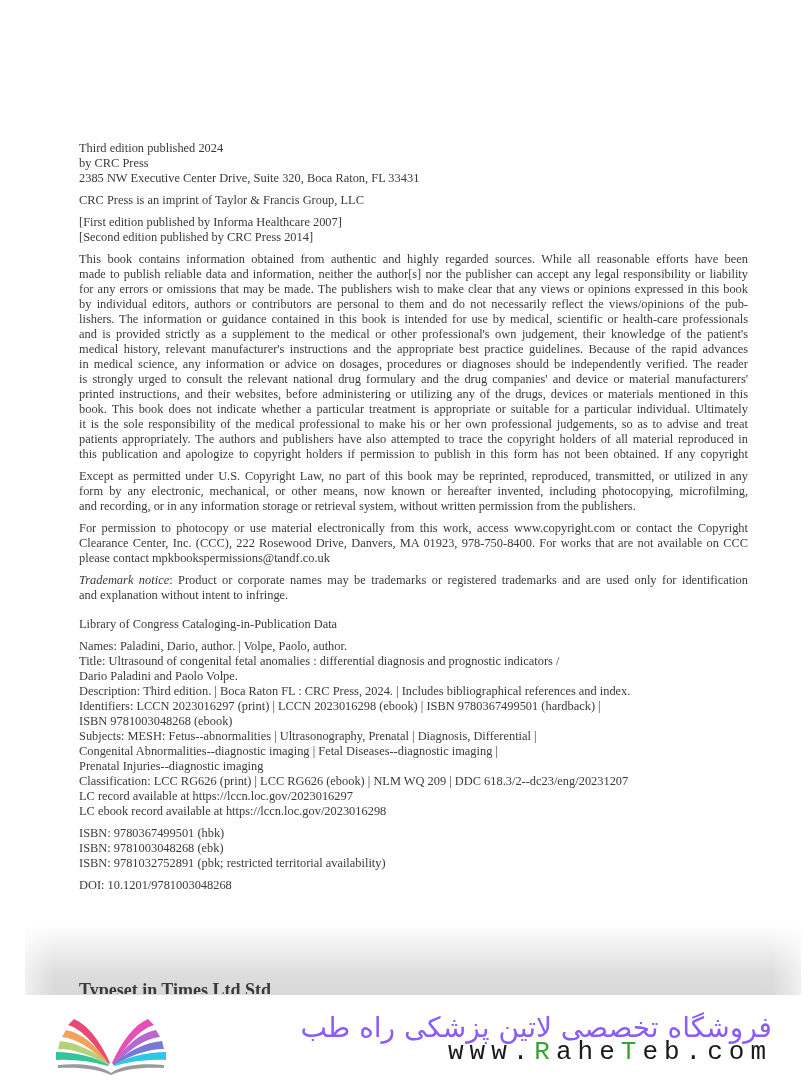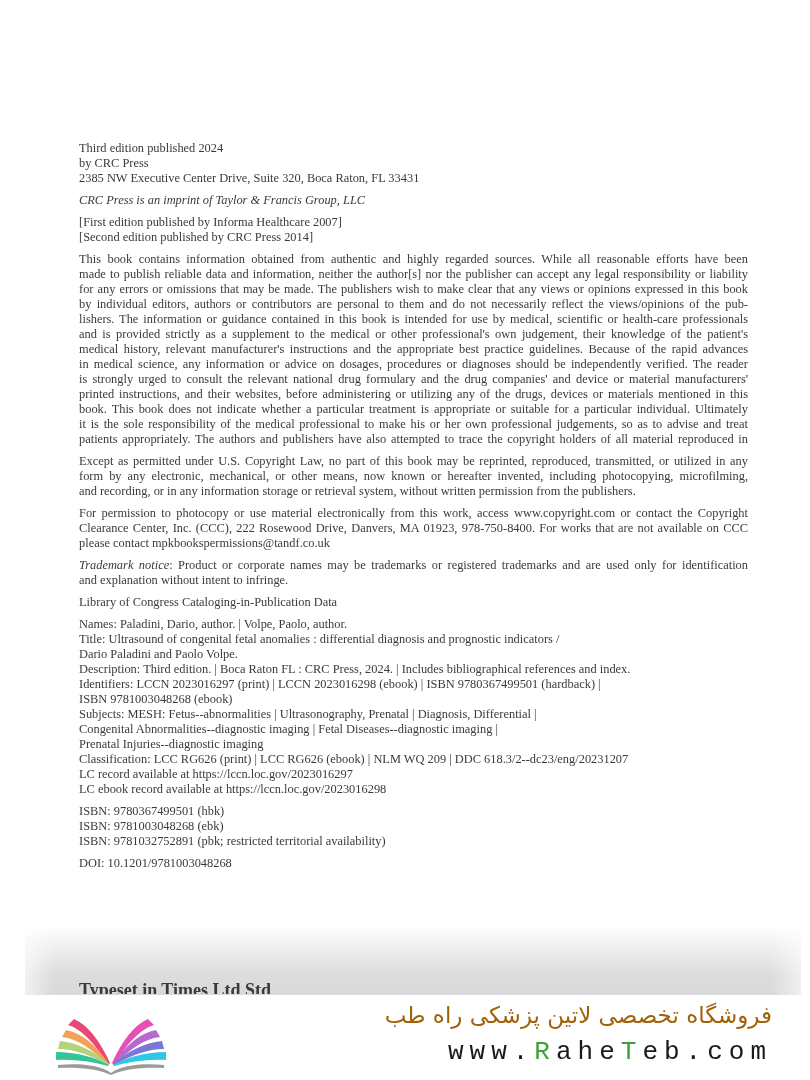--- a/index.html
+++ b/index.html
@@ -23,33 +23,33 @@
   .shade::before { left: 0; background: linear-gradient(to right, rgba(255,255,255,0.6), rgba(255,255,255,0)); }
   .shade::after { right: 0; background: linear-gradient(to left, rgba(255,255,255,0.6), rgba(255,255,255,0)); }
   .col {
     position: absolute; left: 71px; top: 141px; width: 669px;
     font-size: 12.4px; line-height: 15px;
   }
   .para { margin: 0 0 7px 0; }
   .line { display: block; white-space: nowrap; }
   .just .line { text-align: justify; text-align-last: justify; white-space: normal; }
   .just .line.last { text-align-last: left; }
-  .ital { font-style: italic; }
-  .gap-lg { margin-bottom: 7px; }
+  .ital { }
+  .gap-lg { margin-bottom: 14px; }
   .typeset-wrap {
     position: absolute; left: 71px; top: 983px; height: 11px; overflow: hidden;
     font-size: 18px; line-height: 15px; width: 300px; font-weight: bold;
   }
   .footer {
     position: absolute; left: 0; top: 995px; width: 810px; height: 85px; background: #ffffff;
   }
   .logo { position: absolute; left: 56px; top: 8px; width: 110px; height: 72px; }
   .fa-title {
-    position: absolute; right: 38px; top: 7px;
-    font-family: "DejaVu Sans", sans-serif; font-size: 23px; color: #a16207;
+    position: absolute; right: 38px; top: 16px;
+    font-family: "DejaVu Sans", sans-serif; font-size: 28px; color: #8b5cf6;
     direction: rtl; white-space: nowrap;
   }
   .site {
     position: absolute; right: 38px; top: 42px;
     font-family: Liberation Mono, monospace; font-size: 26px; letter-spacing: 6px;
     color: #1a1a1a; white-space: nowrap;
   }
   .site .hl { color: #3aa335; }
 </style>
 </head>
@@ -77,20 +77,21 @@
       <span class="line">by individual editors, authors or contributors are personal to them and do not necessarily reflect the views/opinions of the pub-</span>
       <span class="line">lishers. The information or guidance contained in this book is intended for use by medical, scientific or health-care professionals</span>
       <span class="line">and is provided strictly as a supplement to the medical or other professional's own judgement, their knowledge of the patient's</span>
       <span class="line">medical history, relevant manufacturer's instructions and the appropriate best practice guidelines. Because of the rapid advances</span>
       <span class="line">in medical science, any information or advice on dosages, procedures or diagnoses should be independently verified. The reader</span>
       <span class="line">is strongly urged to consult the relevant national drug formulary and the drug companies' and device or material manufacturers'</span>
       <span class="line">printed instructions, and their websites, before administering or utilizing any of the drugs, devices or materials mentioned in this</span>
       <span class="line">book. This book does not indicate whether a particular treatment is appropriate or suitable for a particular individual. Ultimately</span>
       <span class="line">it is the sole responsibility of the medical professional to make his or her own professional judgements, so as to advise and treat</span>
       <span class="line">patients appropriately. The authors and publishers have also attempted to trace the copyright holders of all material reproduced in</span>
+      <span class="line">this publication and apologize to copyright holders if permission to publish in this form has not been obtained. If any copyright</span>
     </div>
 
     <div class="para just">
       <span class="line">Except as permitted under U.S. Copyright Law, no part of this book may be reprinted, reproduced, transmitted, or utilized in any</span>
       <span class="line">form by any electronic, mechanical, or other means, now known or hereafter invented, including photocopying, microfilming,</span>
       <span class="line last">and recording, or in any information storage or retrieval system, without written permission from the publishers.</span>
     </div>
 
     <div class="para just">
       <span class="line">For permission to photocopy or use material electronically from this work, access www.copyright.com or contact the Copyright</span>

